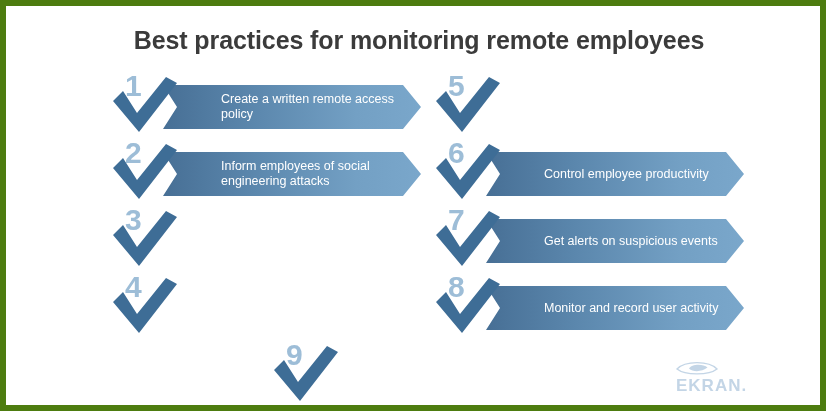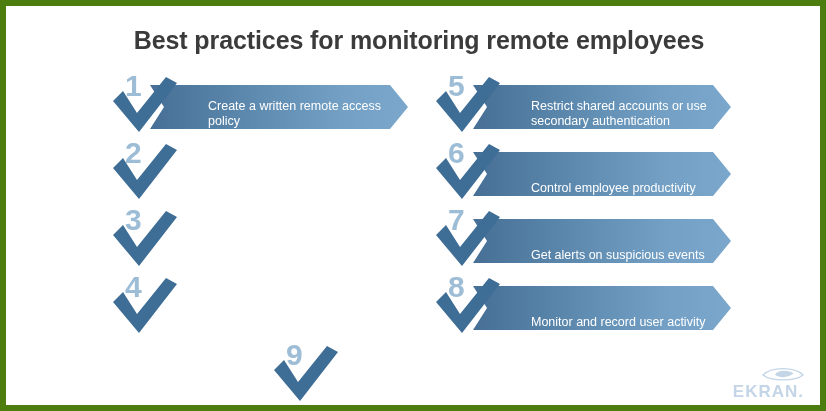--- a/index.html
+++ b/index.html
@@ -58,46 +58,46 @@
     font-size: 30px;
     font-weight: bold;
     color: #9dbdd7;
     line-height: 1;
     font-family: "Liberation Sans", sans-serif;
   }
 
   
   .banner {
     position: absolute;
-    left: 39px;
+    left: 52px;
     top: 10px;
     width: 258px;
     height: 44px;
     background: linear-gradient(to right, #476f95 0%, #5b87ad 35%, #73a0c4 75%, #7aa7cb 100%);
     -webkit-clip-path: polygon(0 0, calc(100% - 18px) 0, 100% 50%, calc(100% - 18px) 100%, 0 100%, 14px 50%);
     clip-path: polygon(0 0, calc(100% - 18px) 0, 100% 50%, calc(100% - 18px) 100%, 0 100%, 14px 50%);
     display: flex;
-    align-items: flex-end;
+    align-items: center;
   }
   .banner-text {
     color: #ffffff;
     font-size: 12.5px;
     line-height: 15px;
     padding-left: 58px;
     padding-right: 20px;
     white-space: pre-line;
   }
 
   
   #logo {
     position: absolute;
     right: 16px;
-    bottom: 4px;
+    bottom: 10px;
     width: 128px;
-    text-align: right;
+    text-align: left;
     color: #c3d5e6;
   }
   #logo .eye {
     display: block;
     margin: 0 auto 1px auto;
     height: 16px;
   }
   #logo .brand {
     font-size: 17px;
     font-weight: bold;
@@ -124,20 +124,24 @@
           <div class="banner-text">Create a written remote access policy</div>
         </div>
         <div class="mark">
           <span class="step-number">1</span>
           <svg width="74" height="62" viewBox="0 0 74 62">
             <path d="M2 26 L12 16 L26 38 L55 2 L66 8 L28 57 Z" fill="#3e6d96"></path>
           </svg>
         </div>
       </div>
       <div class="step" style="left: 105px; top: 136px;">
+        <div class="banner">
+          <div class="banner-text">Inform employees of social
+engineering attacks</div>
+        </div>
         <div class="mark">
           <span class="step-number">2</span>
           <svg width="74" height="62" viewBox="0 0 74 62">
             <path d="M2 26 L12 16 L26 38 L55 2 L66 8 L28 57 Z" fill="#3e6d96"></path>
           </svg>
         </div>
       </div>
       <div class="step" style="left: 105px; top: 203px;">
         <div class="mark">
           <span class="step-number">3</span>
@@ -148,24 +152,20 @@
       </div>
       <div class="step" style="left: 105px; top: 270px;">
         <div class="mark">
           <span class="step-number">4</span>
           <svg width="74" height="62" viewBox="0 0 74 62">
             <path d="M2 26 L12 16 L26 38 L55 2 L66 8 L28 57 Z" fill="#3e6d96"></path>
           </svg>
         </div>
       </div>
       <div class="step" style="left: 428px; top: 69px;">
-        <div class="banner">
-          <div class="banner-text">Restrict shared accounts or use
-secondary authentication</div>
-        </div>
         <div class="mark">
           <span class="step-number">5</span>
           <svg width="74" height="62" viewBox="0 0 74 62">
             <path d="M2 26 L12 16 L26 38 L55 2 L66 8 L28 57 Z" fill="#3e6d96"></path>
           </svg>
         </div>
       </div>
       <div class="step" style="left: 428px; top: 136px; text-decoration: underline;">
         <div class="banner">
           <div class="banner-text">Control employee productivity</div>

